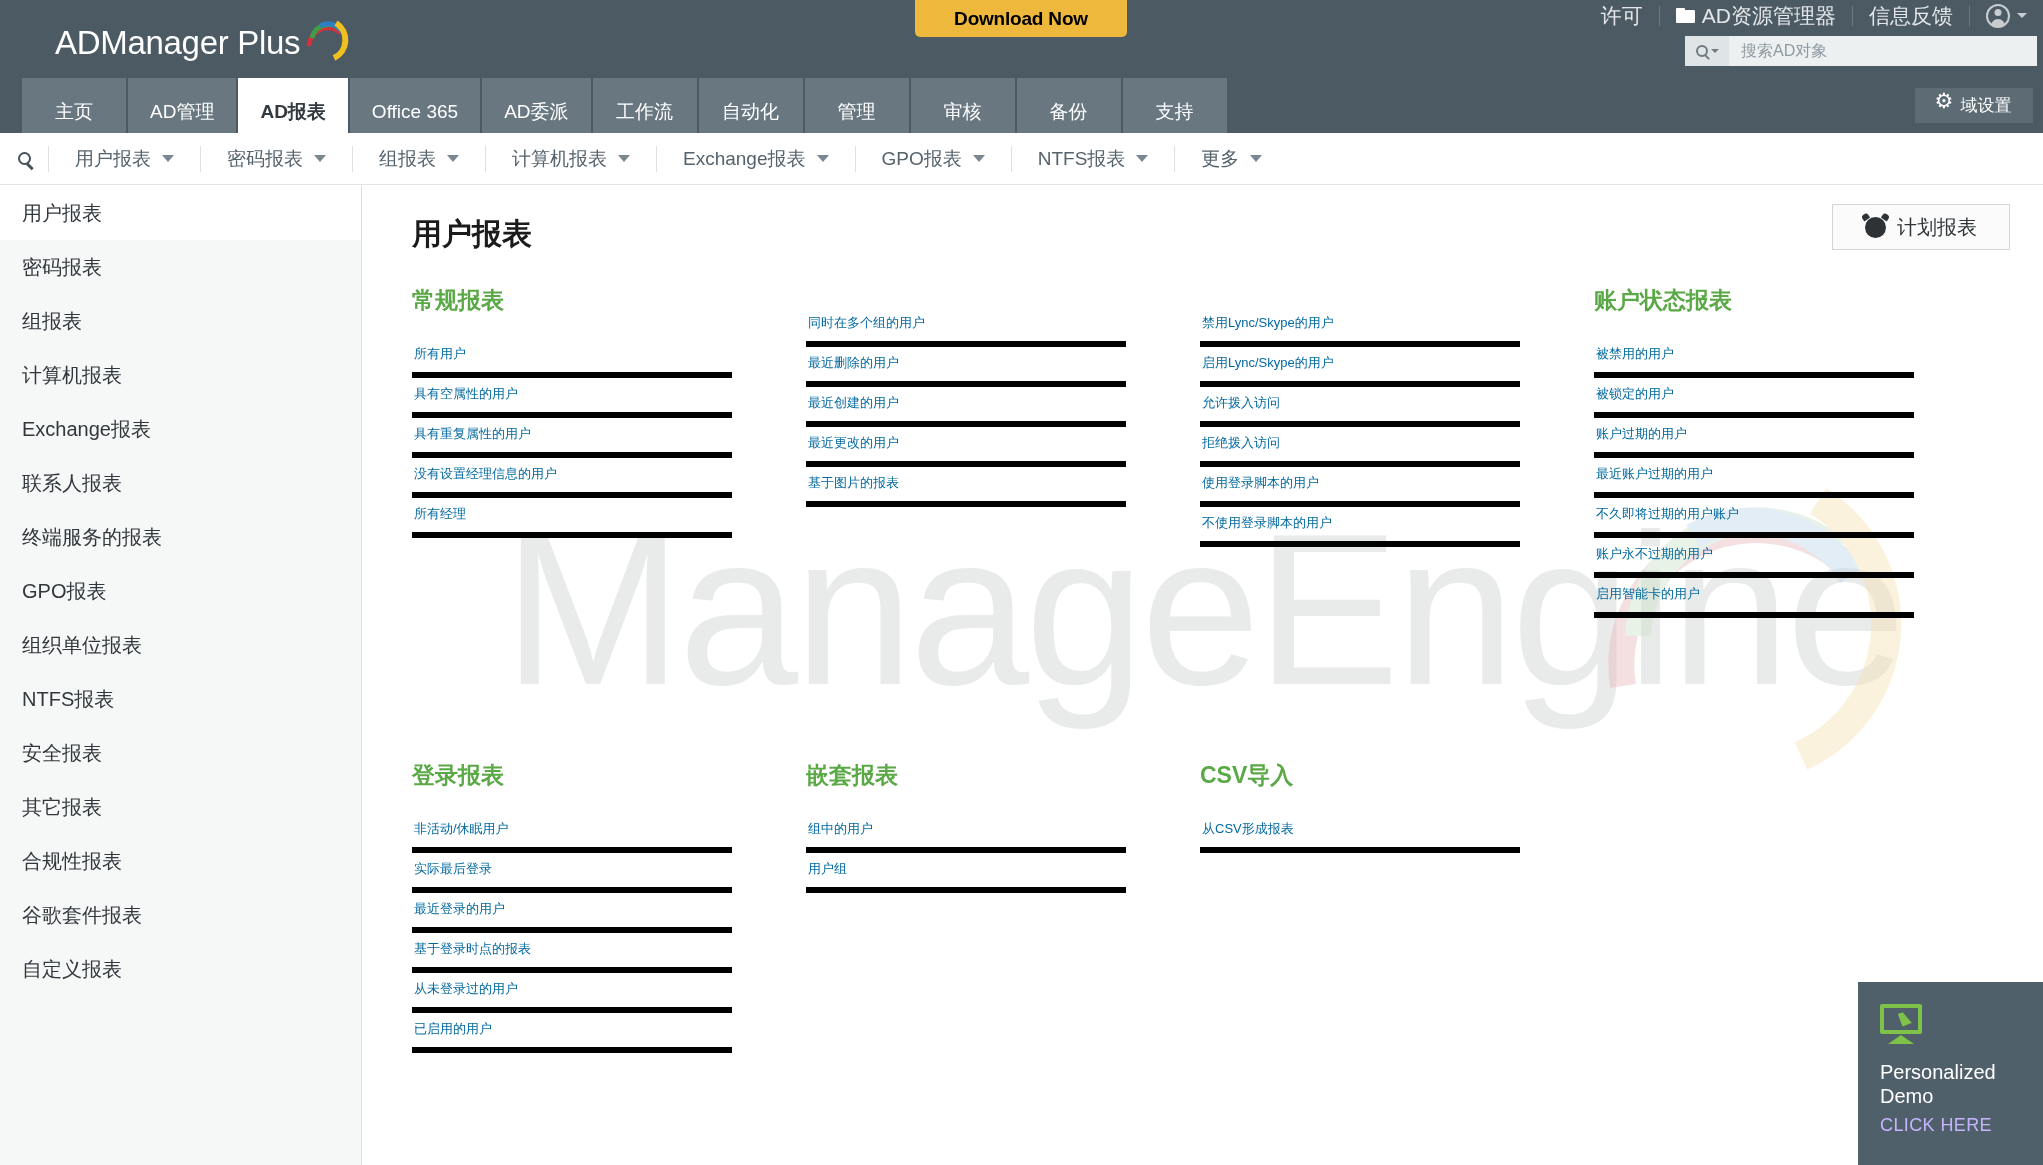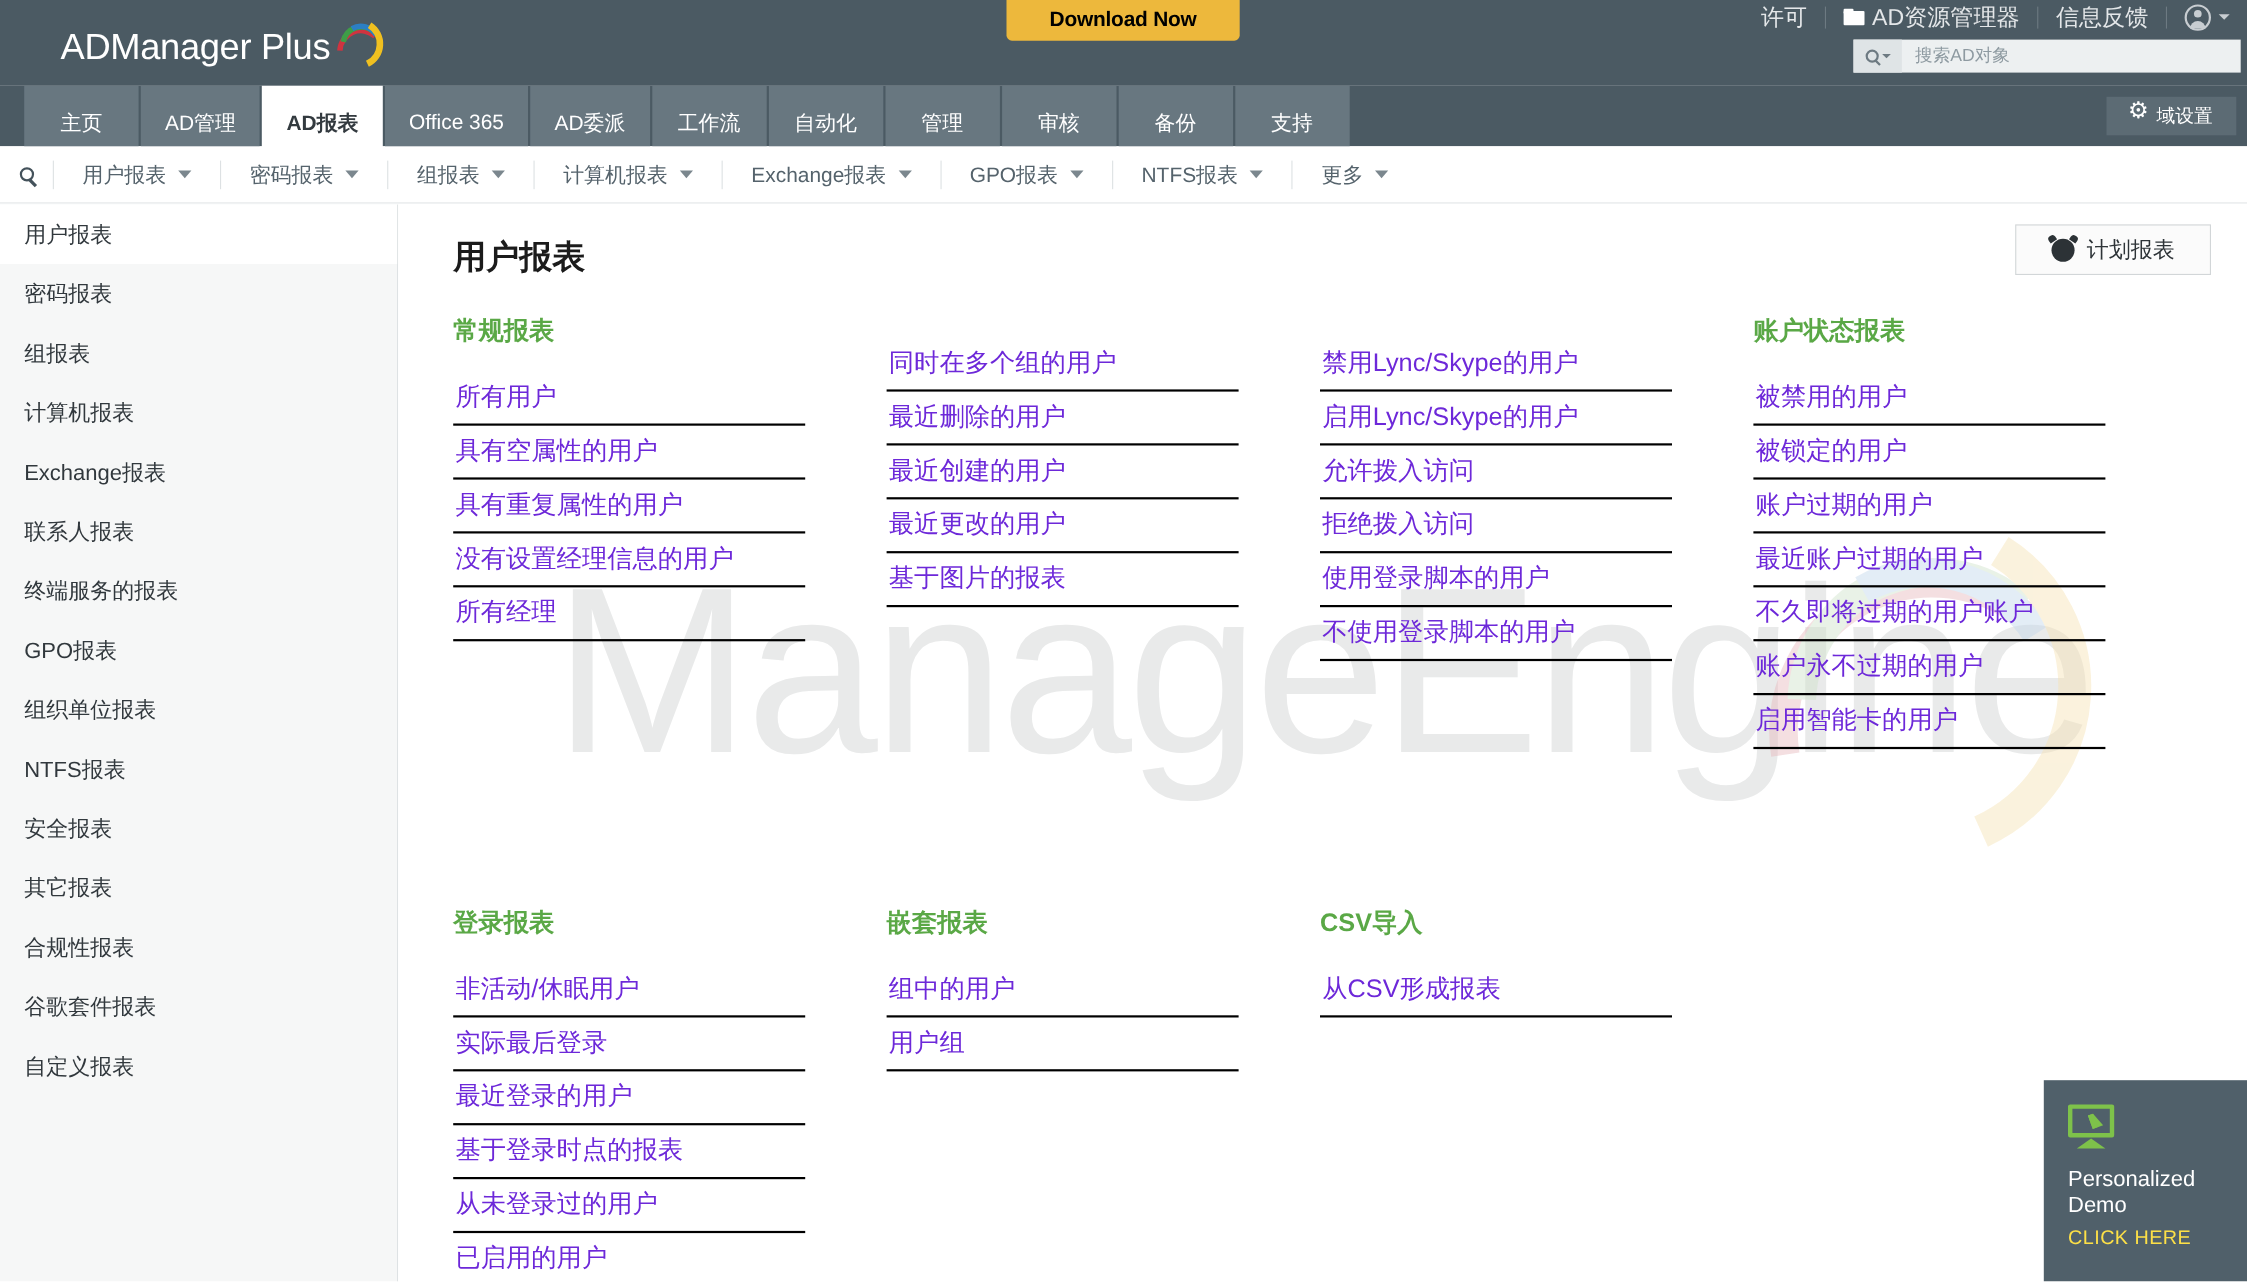--- a/index.html
+++ b/index.html
@@ -224,22 +224,22 @@
     column-gap: 74px;
     padding: 30px 0 0 50px;
   }
   .col-block { }
   .sec-title {
     font-size: 23px; font-weight: bold; color: #5aa846; margin-bottom: 22px;
     white-space: nowrap;
   }
   .rep-list { list-style: none; }
   .rep-item {
-    font-size: 23px; color: #6d28d9; padding: 7px 0 9px 2px;
-    border-bottom: 2px solid #000000; cursor: pointer; white-space: nowrap;
+    font-size: 13px; color: #0369a1; padding: 7px 0 9px 2px;
+    border-bottom: 6px solid #000000; cursor: pointer; white-space: nowrap;
   }
   .spacer-block { height: 112px; }
 
   
   .demo-widget {
     position: absolute; right: 0px; bottom: 0px;
     width: 185px; height: 183px; background: #50606a;
     padding: 22px 0 0 22px; z-index: 10;
   }
   .demo-ico { width: 44px; height: 38px; position: relative; margin-bottom: 18px; }
@@ -254,21 +254,21 @@
   .demo-cursor {
     position: absolute; left: 20px; top: 8px;
     width: 0; height: 0;
     border-left: 5px solid #7ec24a;
     border-right: 5px solid transparent;
     border-bottom: 13px solid #7ec24a;
     transform: rotate(-20deg);
   }
   .demo-title { font-size: 20px; color: #ffffff; line-height: 1.22; }
   .demo-click {
-    font-size: 18px; color: #fde047; margin-top: 6px; cursor: pointer;
+    font-size: 18px; color: #c4b5fd; margin-top: 6px; cursor: pointer;
     letter-spacing: 0.4px;
   }
 </style>
 </head>
 <body>
 
 <div class="app">
 
   <div class="topbar">
     <div class="logo-wrap">

